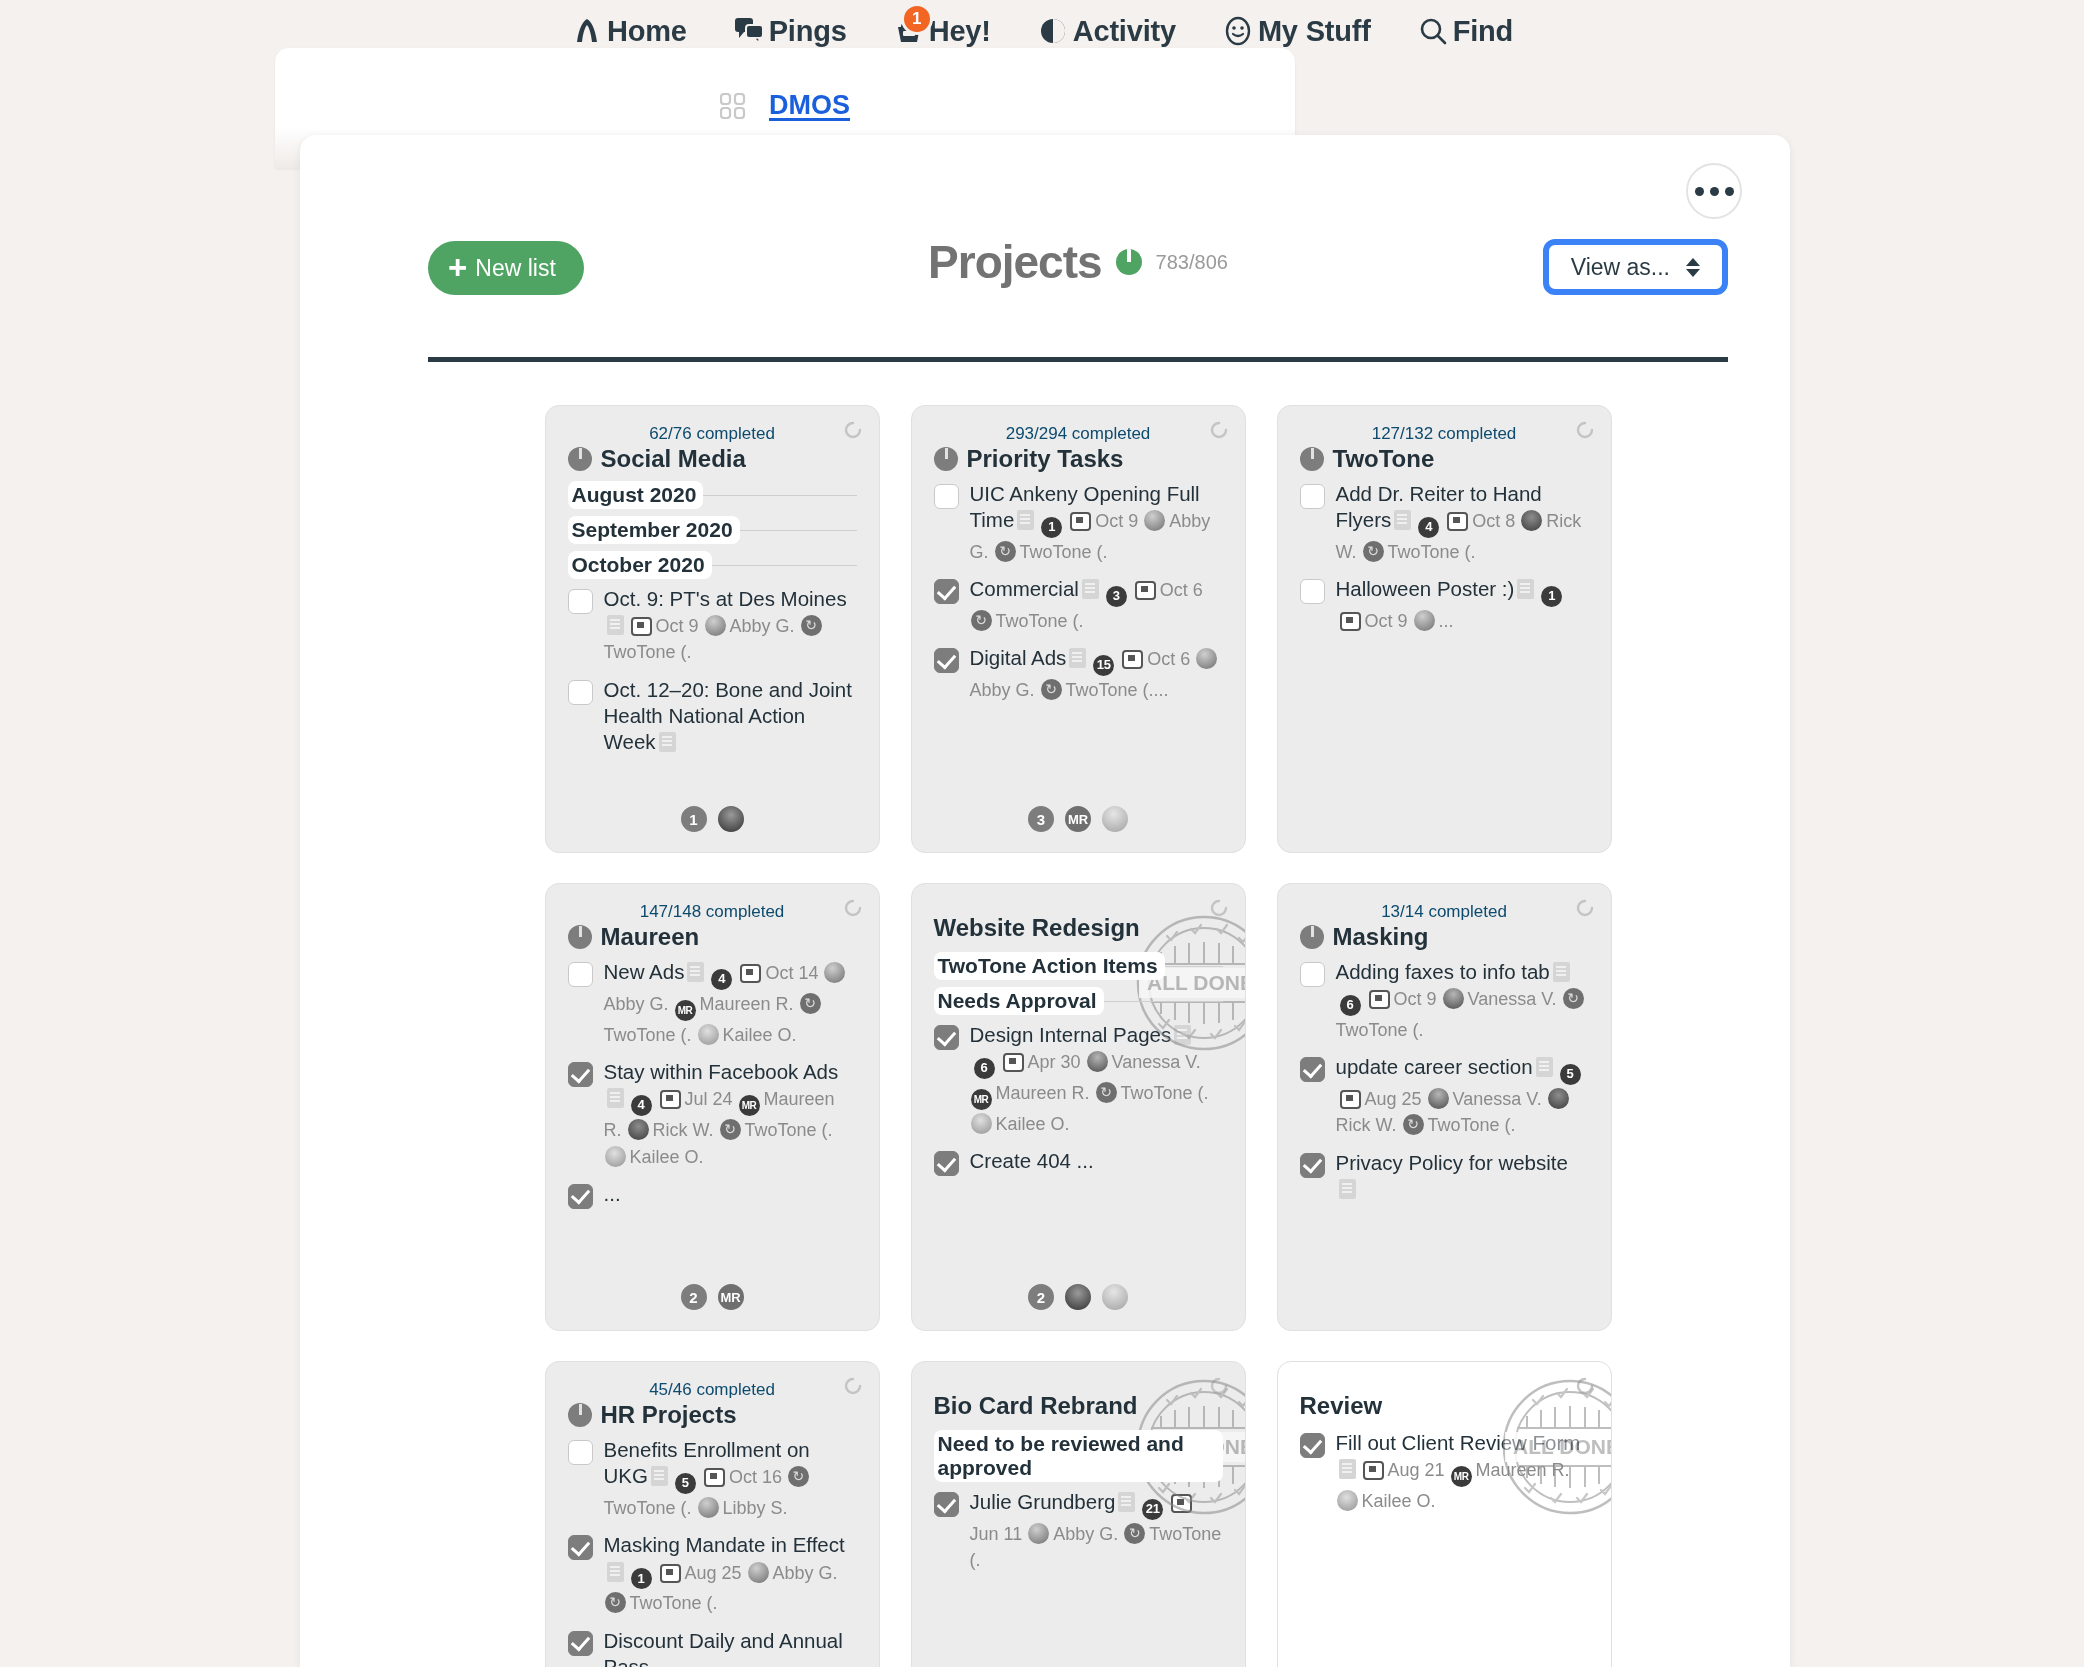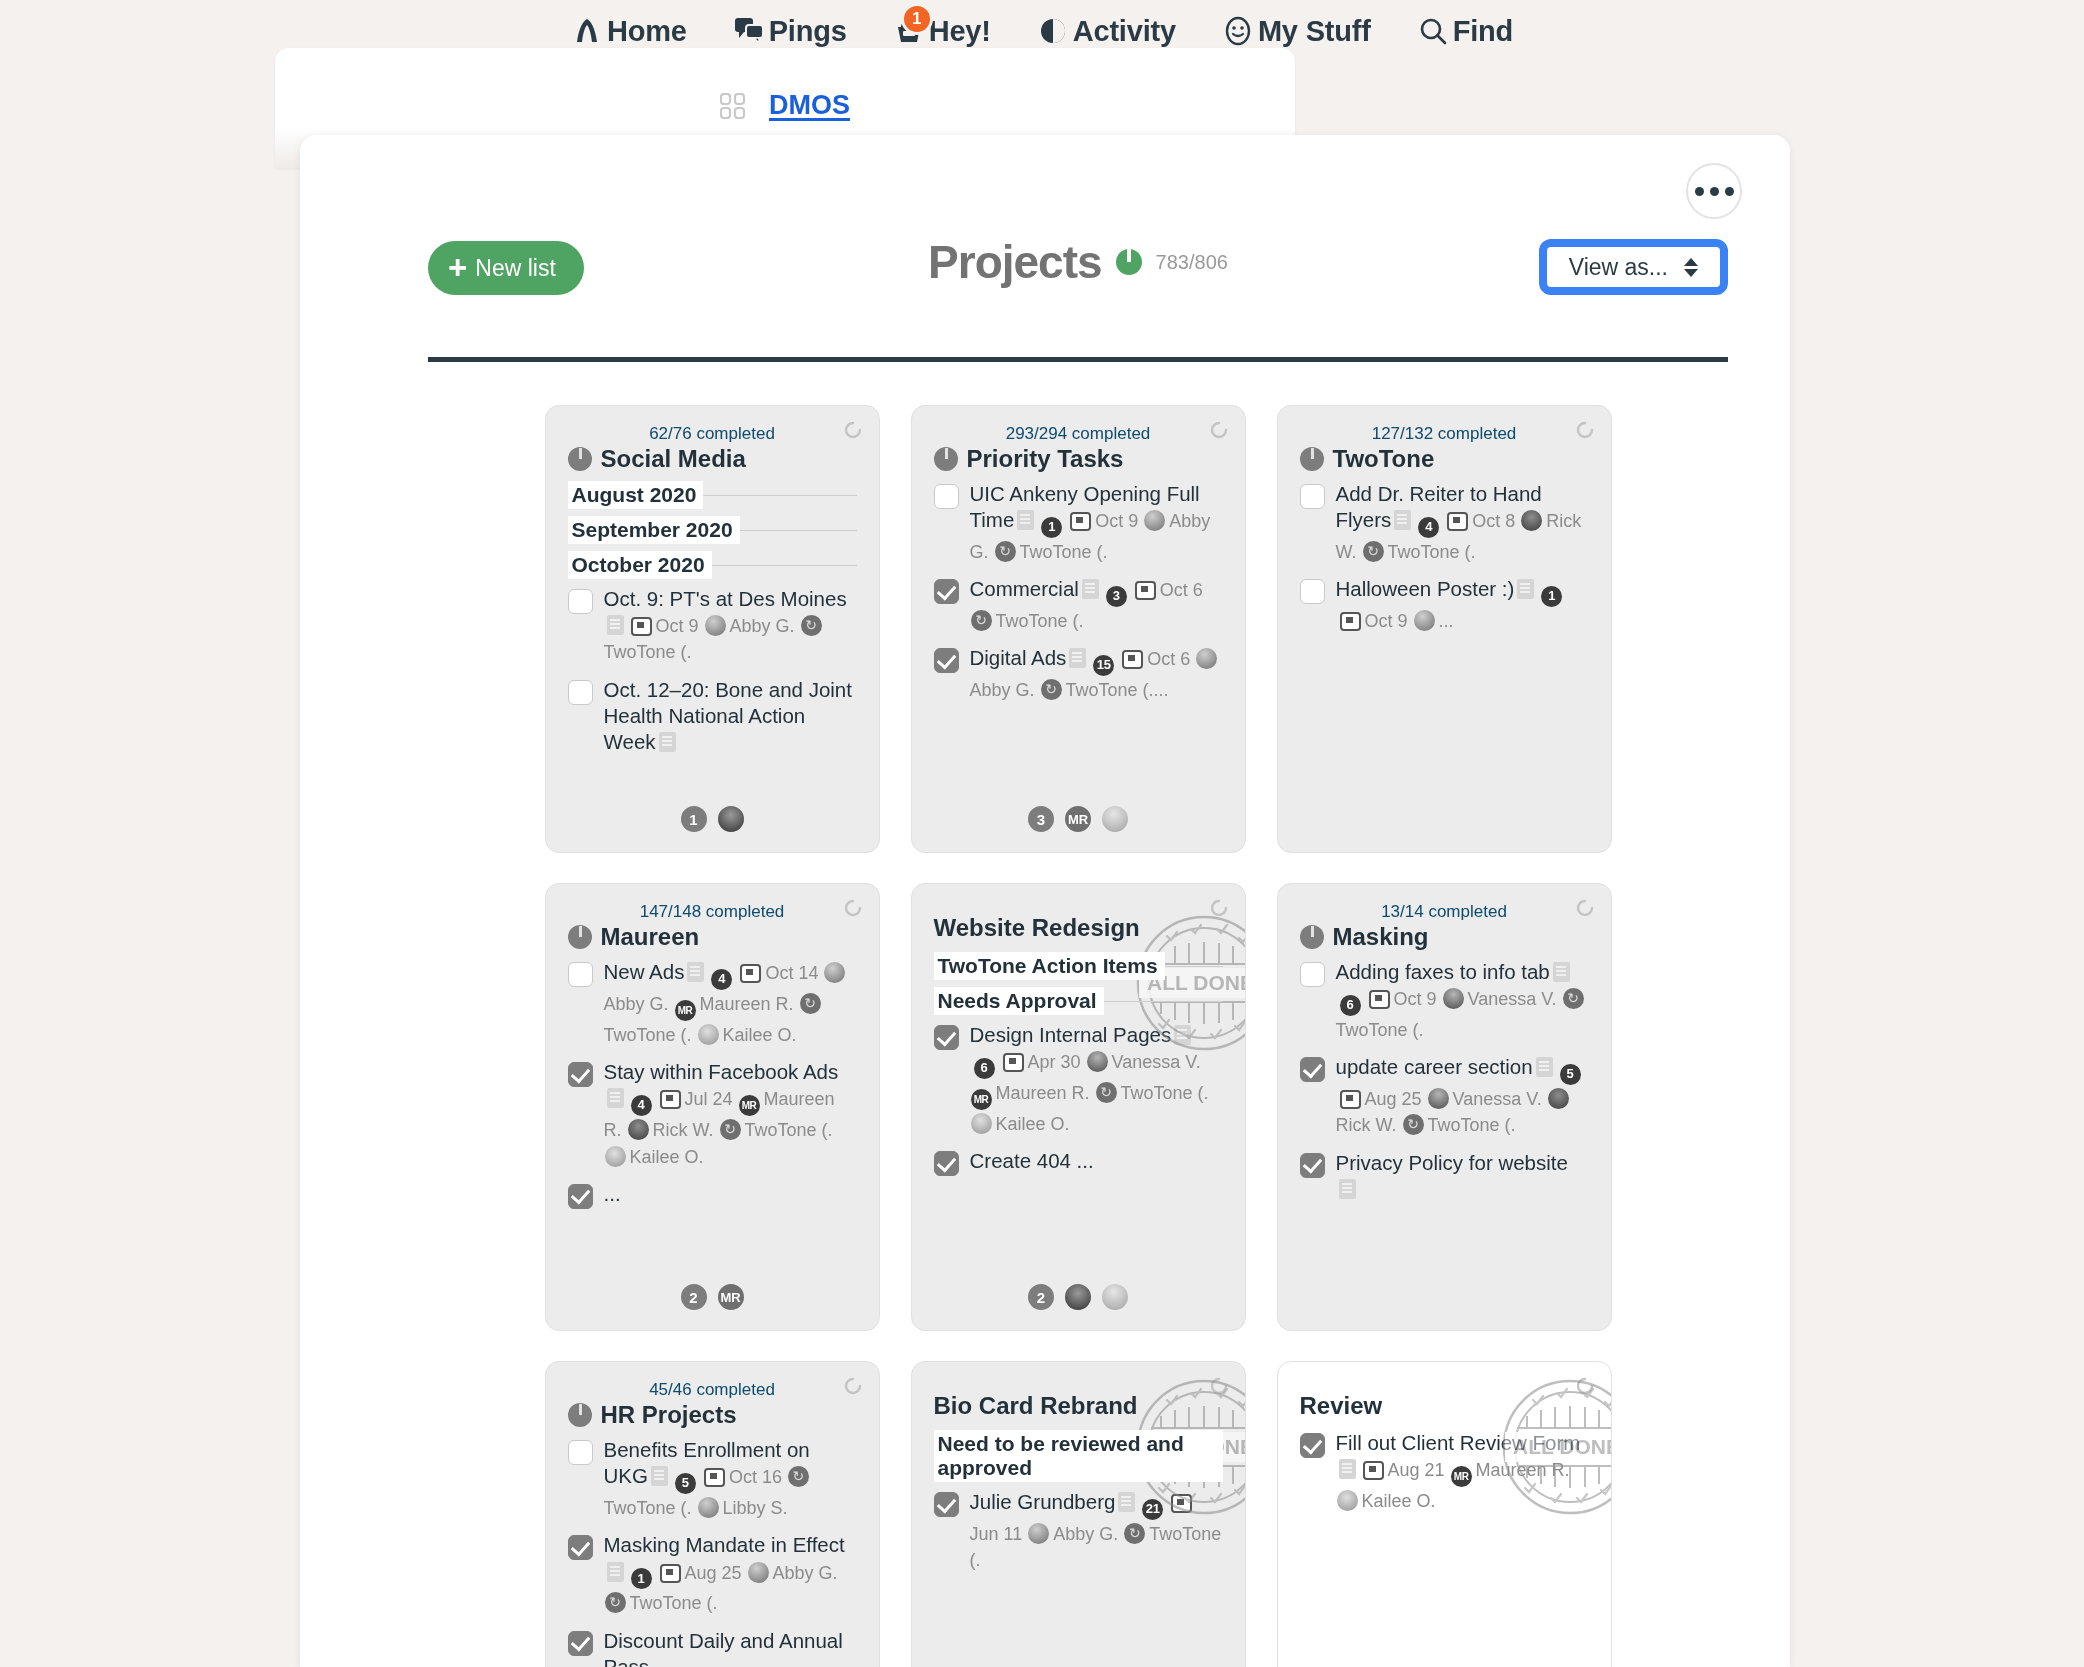--- a/index.html
+++ b/index.html
@@ -105,21 +105,21 @@
     position: relative; overflow: hidden;
   }
   #progress-dot:after{
     content:""; position:absolute; left:11px; top:0; width:4px; height:13px; background:#fff;
   }
   #progress-count { font-size: 20px; color: #9a9a9a; }
 
   #view-as {
     position: absolute; right: 0; top: 4px;
     height: 56px; padding: 8px 22px;
-    border: 8px solid #3b82f6; border-radius: 12px; background: #fff;
+    border: 6px solid #3b82f6; border-radius: 12px; background: #fff;
     display: flex; align-items: center; gap: 16px; cursor: pointer;
     font-size: 23px; color: #2b3b45;
   }
   #view-as .caret { display: flex; flex-direction: column; gap: 3px; }
   #view-as .caret i { width: 0; height: 0; border-left: 7px solid transparent; border-right: 7px solid transparent; }
   #view-as .caret .up { border-bottom: 8px solid #2b3b45; }
   #view-as .caret .dn { border-top: 8px solid #2b3b45; }
 
   #divider {
     position: absolute; left: 128px; right: 62px; top: 222px;
@@ -164,21 +164,21 @@
   .pie:after{ content:""; position:absolute; left:11px; top:1px; width:3px; height:11px; background:#e2e2e2; }
   .card-title { font-size: 24px; font-weight: bold; color: #23313a; }
   .card-title.noicon { margin-top: 12px; margin-bottom: 10px; }
 
   
   .group-head {
     position: relative; margin: 6px 0 7px 0; display: flex; align-items: center;
   }
   .group-head span {
     font-size: 21px; font-weight: bold; color: #23313a;
-    background: #fff; padding: 2px 7px 2px 4px; position: relative; z-index: 2;
+    background: #fff; padding: 2px 7px 2px 4px; position: relative; z-index: 2; border-radius: 8px;
   }
   .group-head:after{
     content:""; position:absolute; left:0; right:0; top: 50%; height:1px; background:#cfcfcf; z-index:1;
   }
 
   
   .todo { display: flex; gap: 11px; margin-bottom: 12px; }
   .cb {
     width: 25px; height: 25px; border-radius: 6px; flex: none; margin-top: 3px;
     border: 1px solid #c9c9c9; background: #fff;

